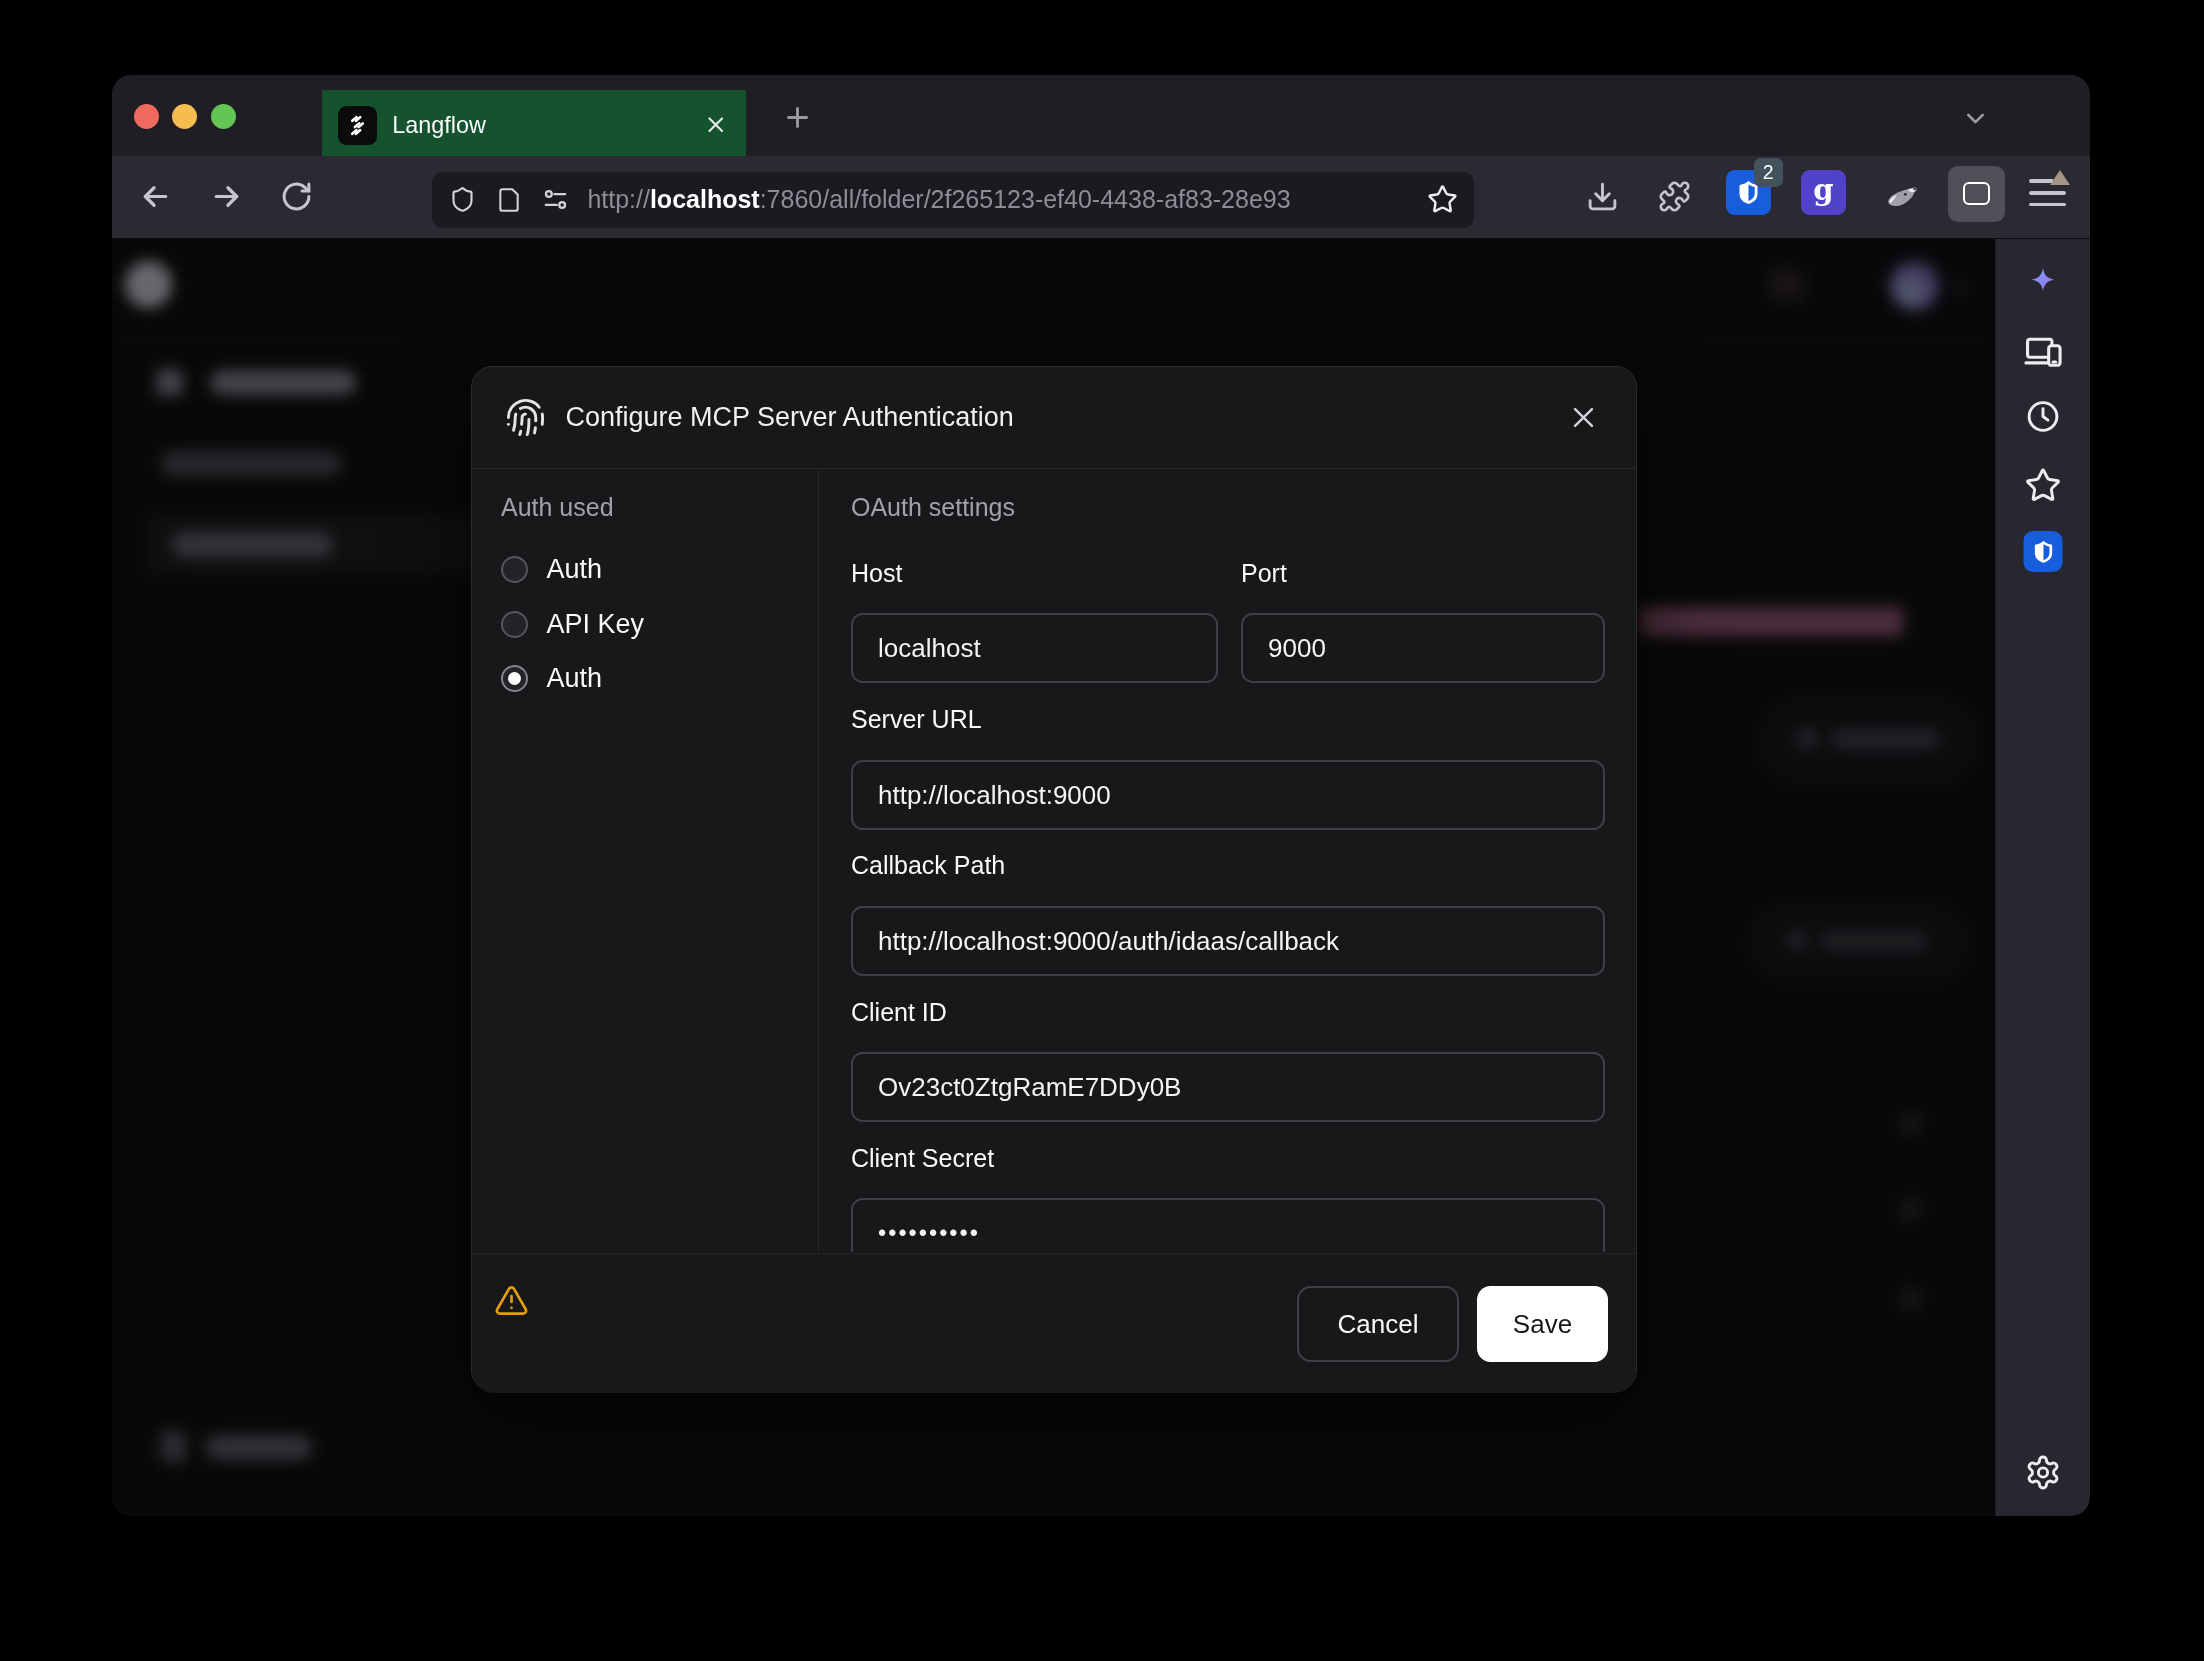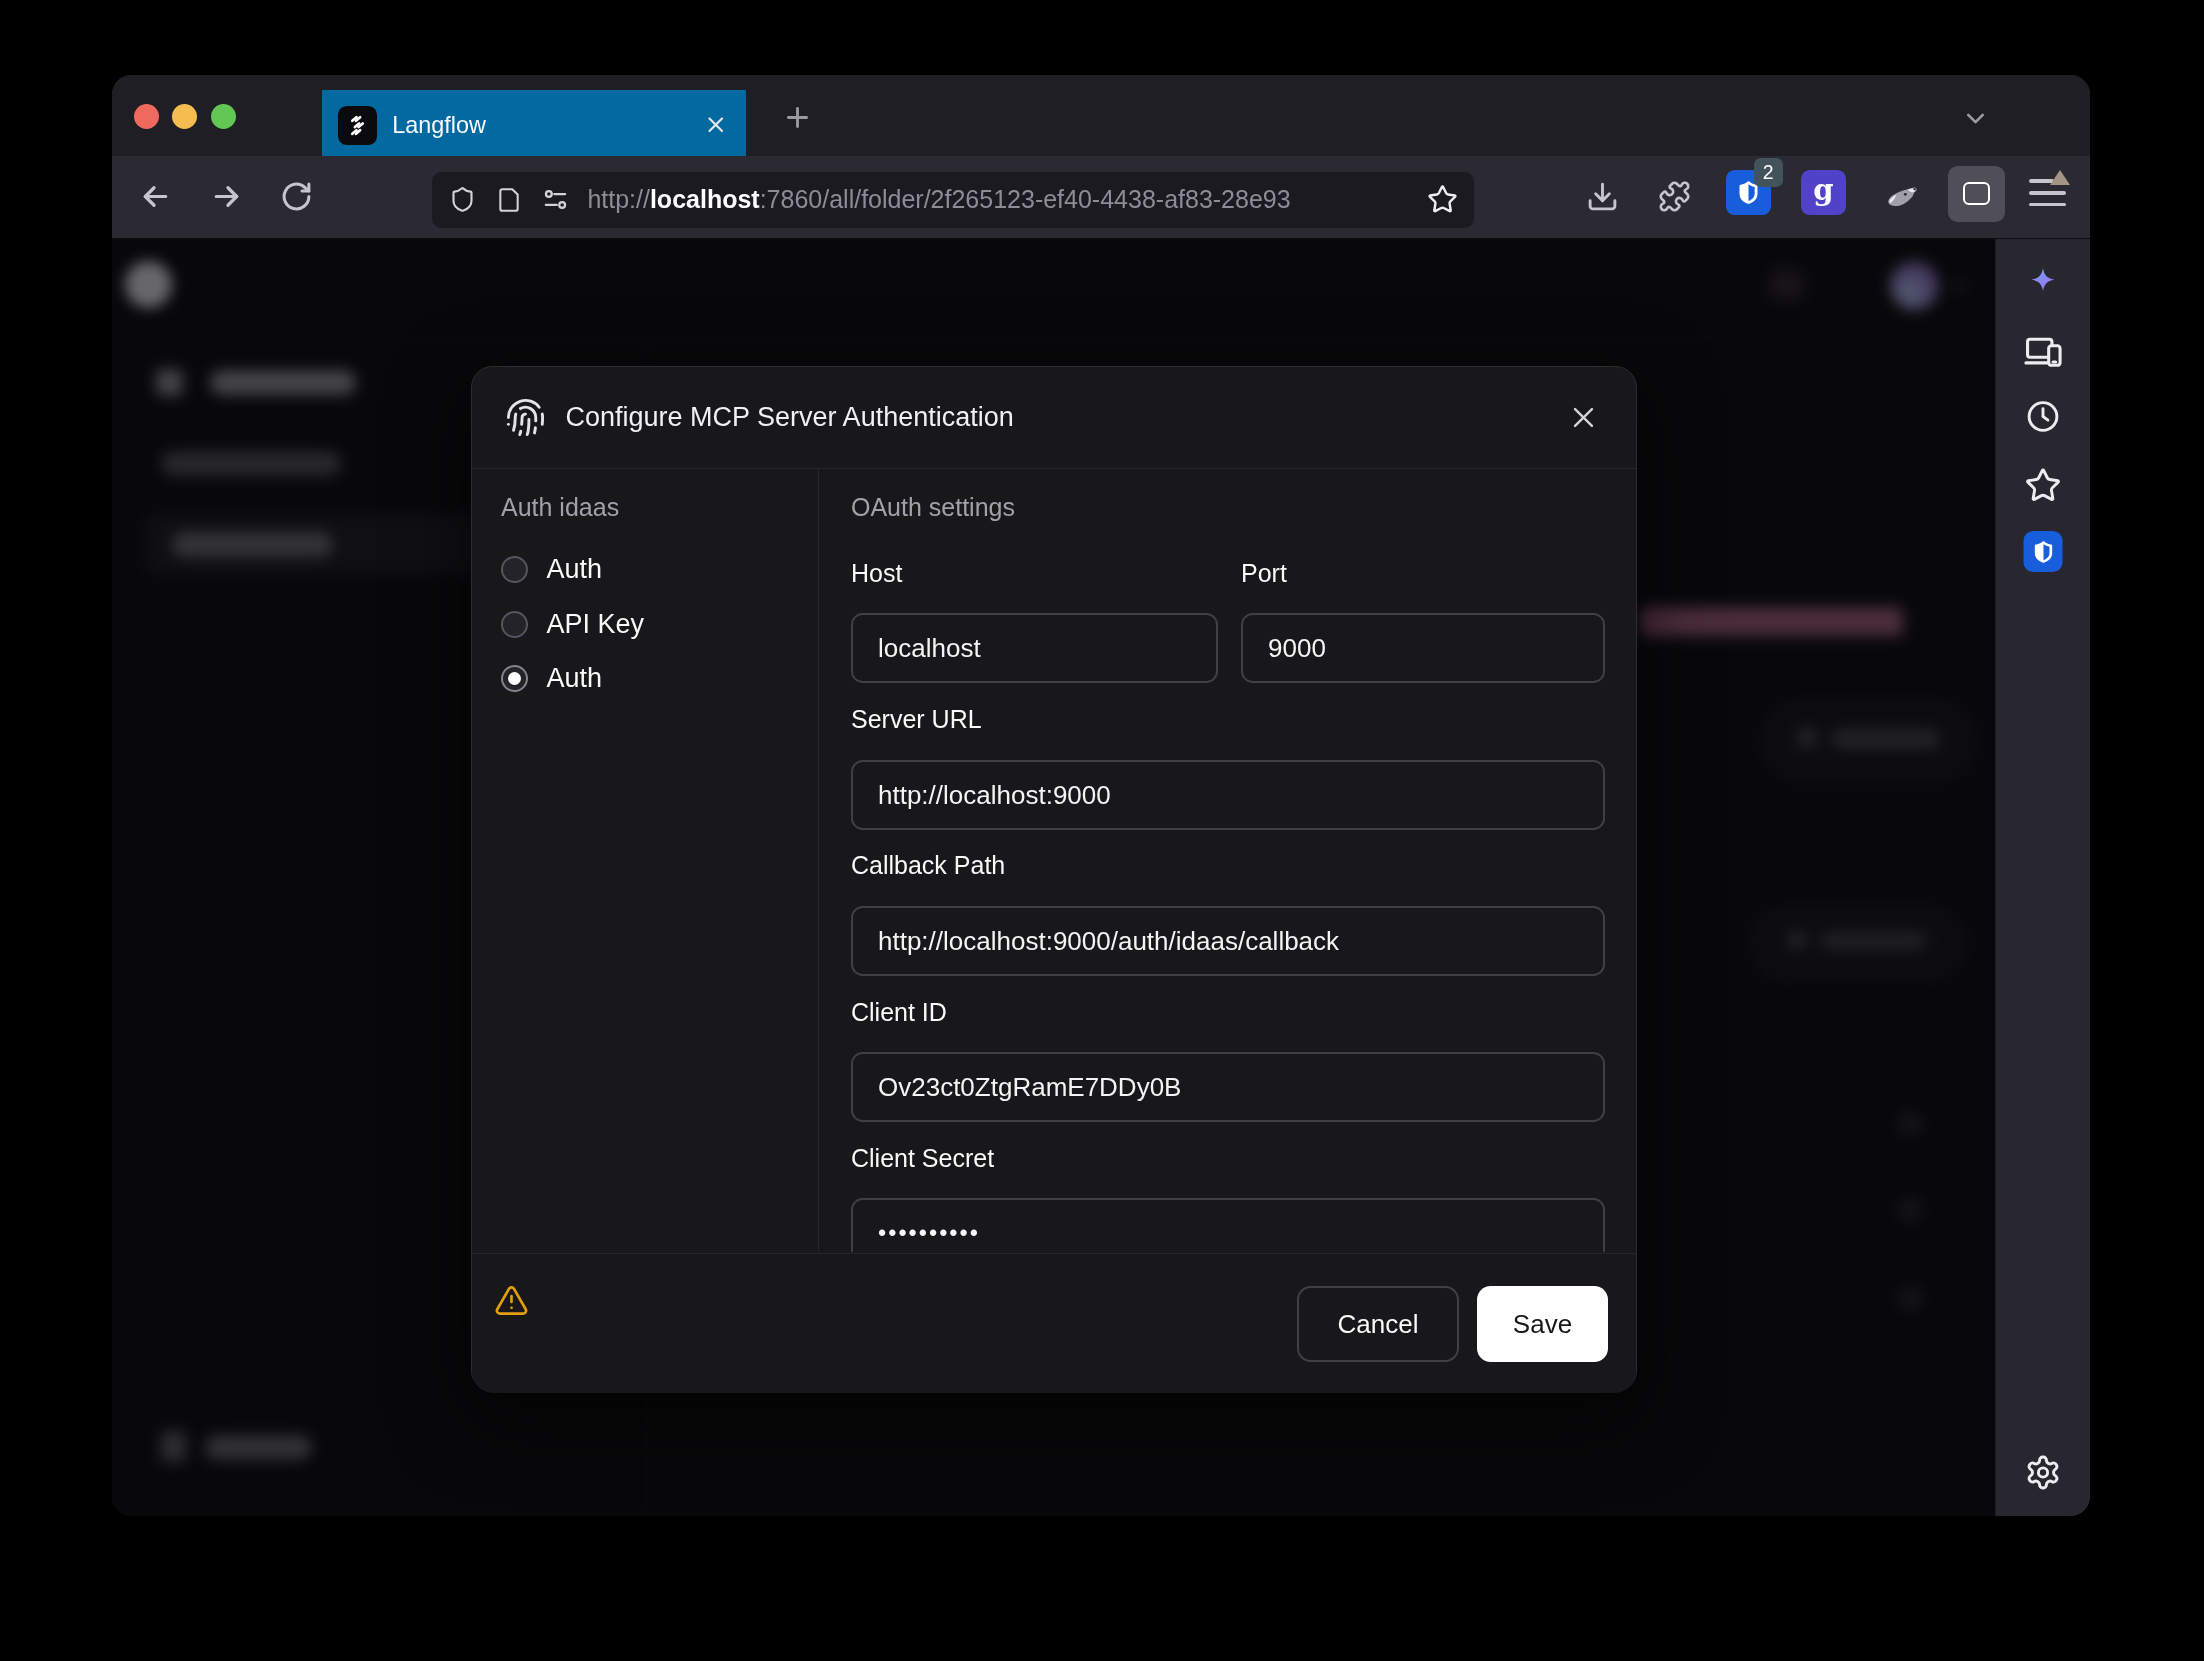--- a/index.html
+++ b/index.html
@@ -8,21 +8,21 @@
 
   
   #window { position:absolute; left:112px; top:75px; width:1978px; height:1441px;
     border-radius:19.5px; background:#1f1e25; overflow:hidden;
     box-shadow:0 29px 88px rgba(0,0,0,.85); }
 
   
   #tabbar { position:absolute; left:0; top:0; width:100%; height:81px; background:#1f1e25; }
   .tl { position:absolute; top:29px; width:25px; height:25px; border-radius:50%; }
   #tab { position:absolute; left:210px; top:14.6px; width:424px; height:71px; border-radius:1px;
-    background:#0369a1; display:flex; align-items:center; padding:0 15.6px; gap:15.6px; }
+    background:#14532d; display:flex; align-items:center; padding:0 15.6px; gap:15.6px; }
   #tab-favicon { width:39px; height:39px; border-radius:8.8px; background:#0b0b0d;
     display:flex; align-items:center; justify-content:center; flex:0 0 auto; }
   #tab-title { color:#fbfbfe; font-size:23.4px; flex:1 1 auto; white-space:nowrap; overflow:hidden; }
   .xbtn { width:29px; height:29px; color:#e8e8ee; display:flex; align-items:center; justify-content:center; }
   #newtab-btn { position:absolute; left:670px; top:27px; width:31px; height:31px; color:#9b9aa3; }
   #tabs-chevron { position:absolute; left:1849px; top:29px; width:29px; height:29px; color:#9b9aa3; }
 
   
   #toolbar { position:absolute; left:0; top:81px; width:100%; height:83px; background:#2b2a33;
     border-bottom:1px solid #0d0c11; }
@@ -339,21 +339,21 @@
       <span id="modal-close">
         <svg width="29" height="29" viewBox="0 0 24 24" fill="none" stroke="currentColor" stroke-width="2" stroke-linecap="round">
           <path d="M5 5 19 19"></path>
             <path d="M19 5 5 19"></path>
         </svg>
       </span>
     </div>
 
     <div id="modal-body">
 
-      <span class="section-label" style="left:29px;top:24.4px">Auth idaas</span>
+      <span class="section-label" style="left:29px;top:24.4px">Auth used</span>
 
       <div class="radio-row" style="top:81px">
         <span class="radio"></span>
         <span class="radio-label">Auth</span>
       </div>
       <div class="radio-row" style="top:136px">
         <span class="radio"></span>
         <span class="radio-label">API Key</span>
       </div>
       <div class="radio-row" style="top:190px">

